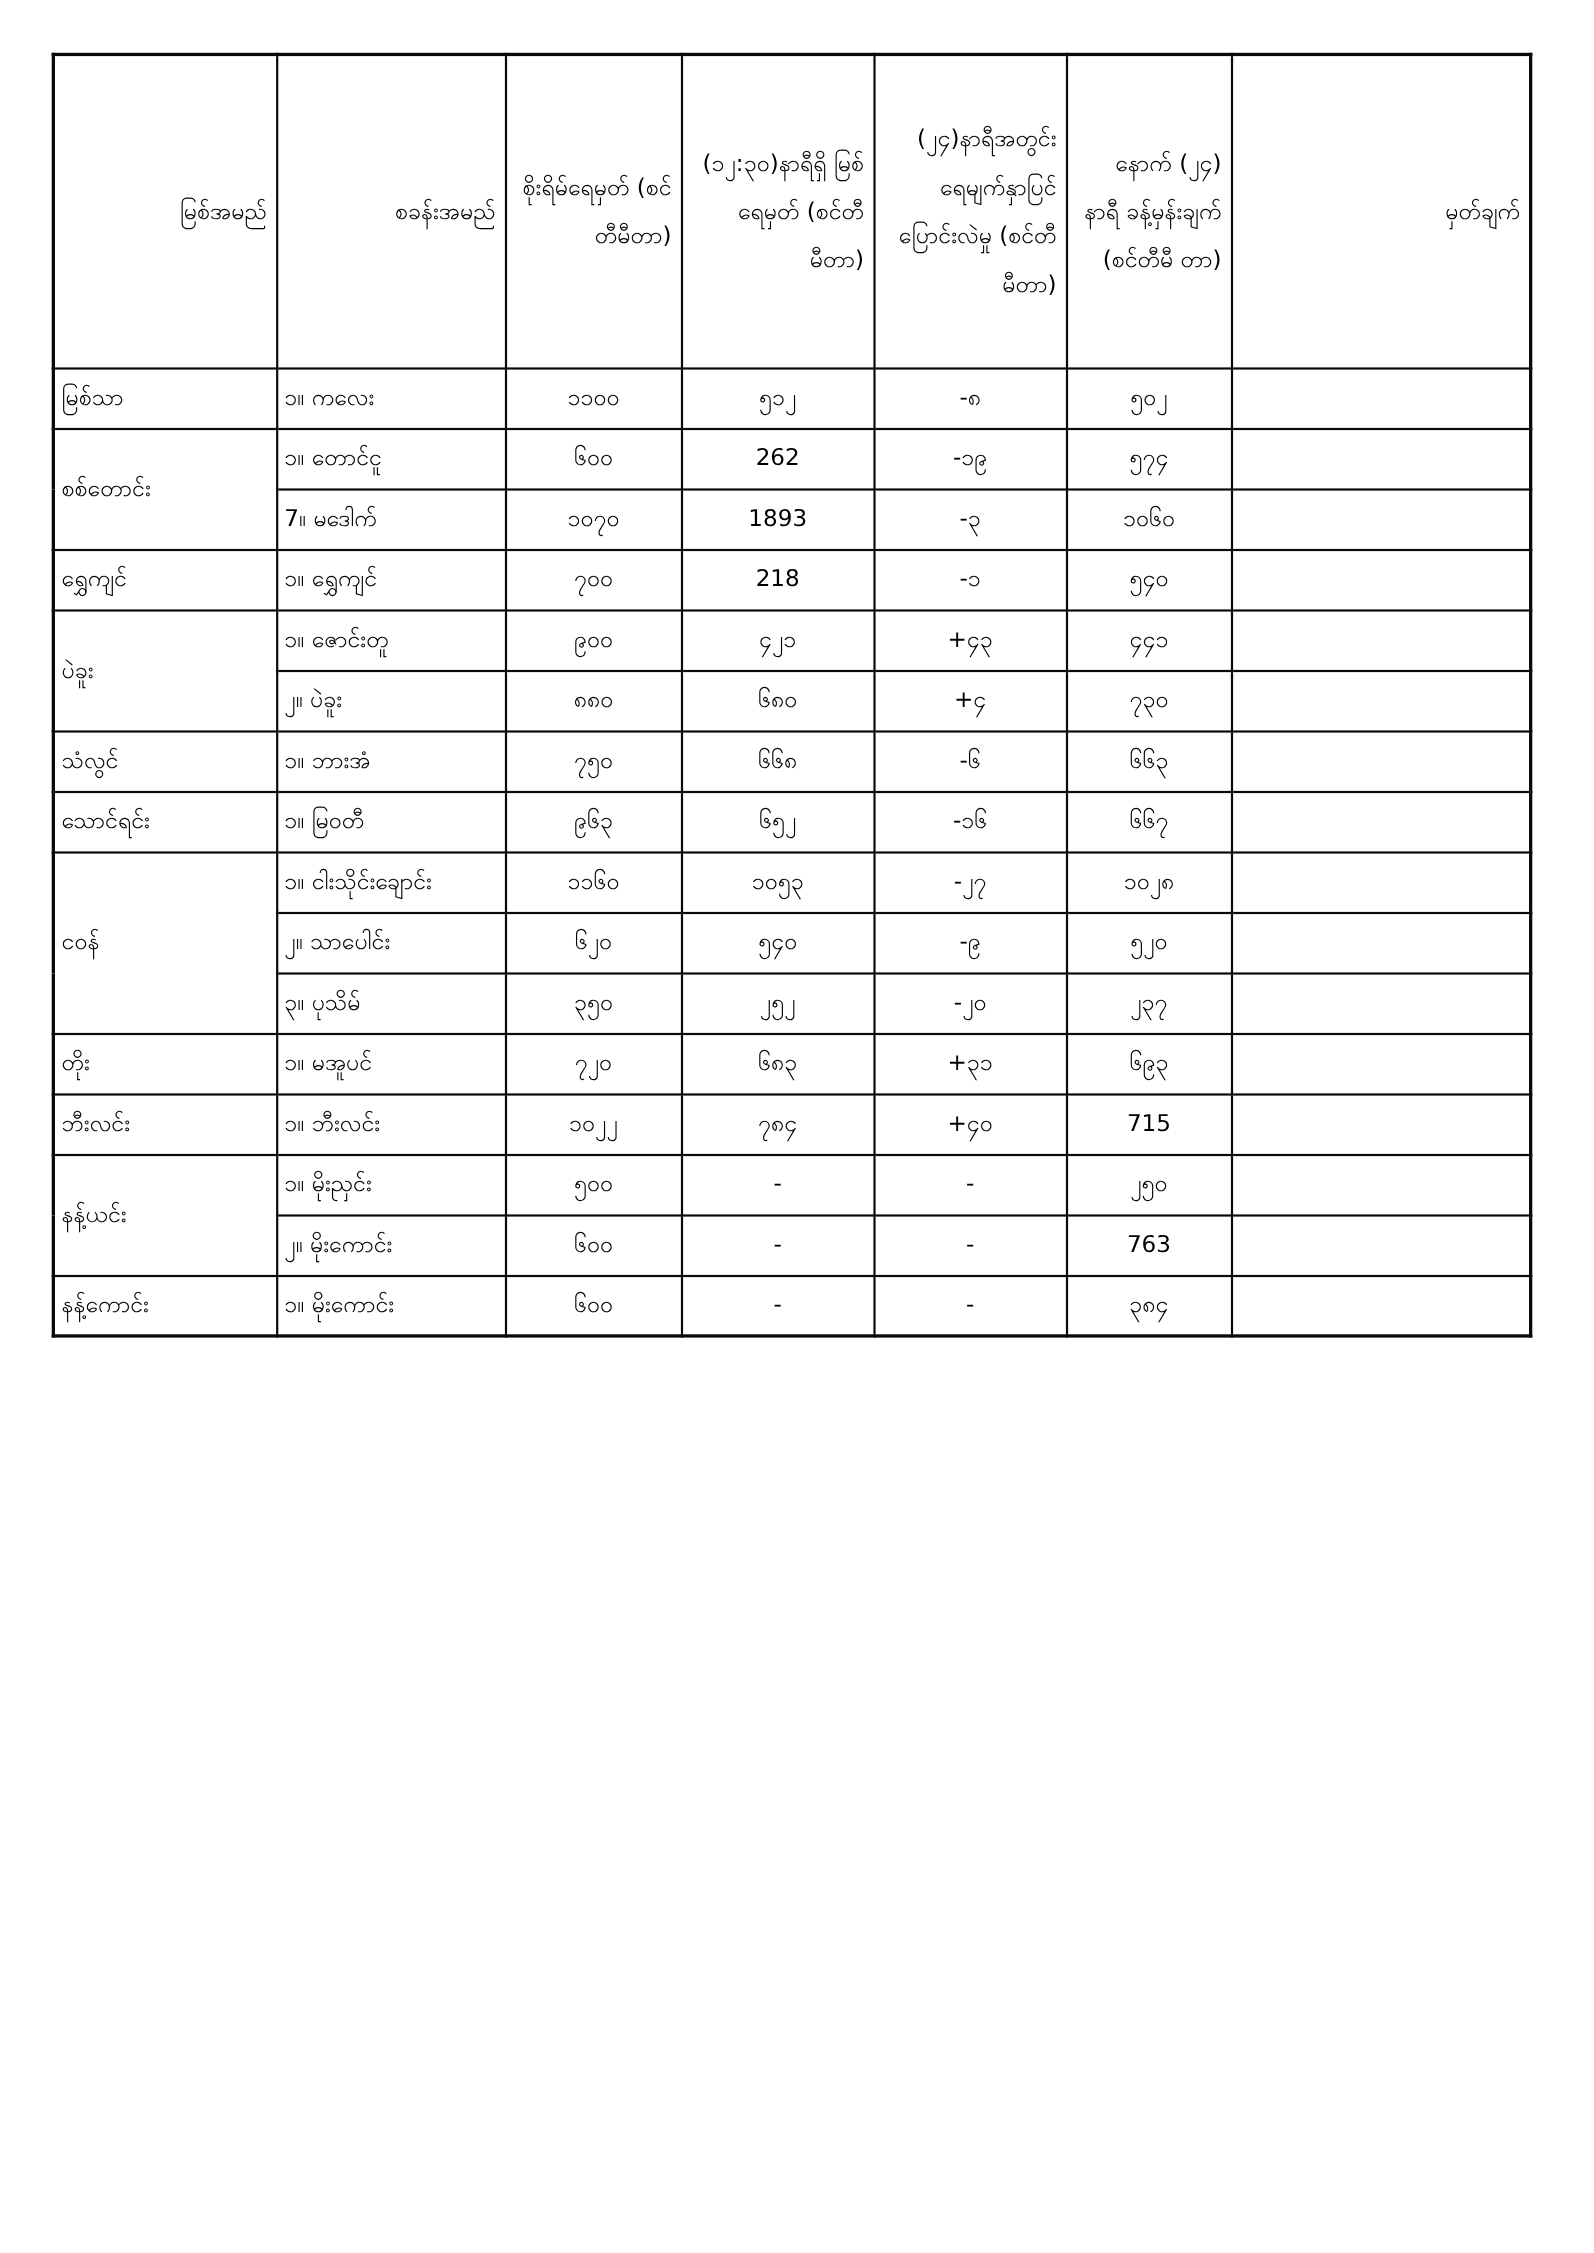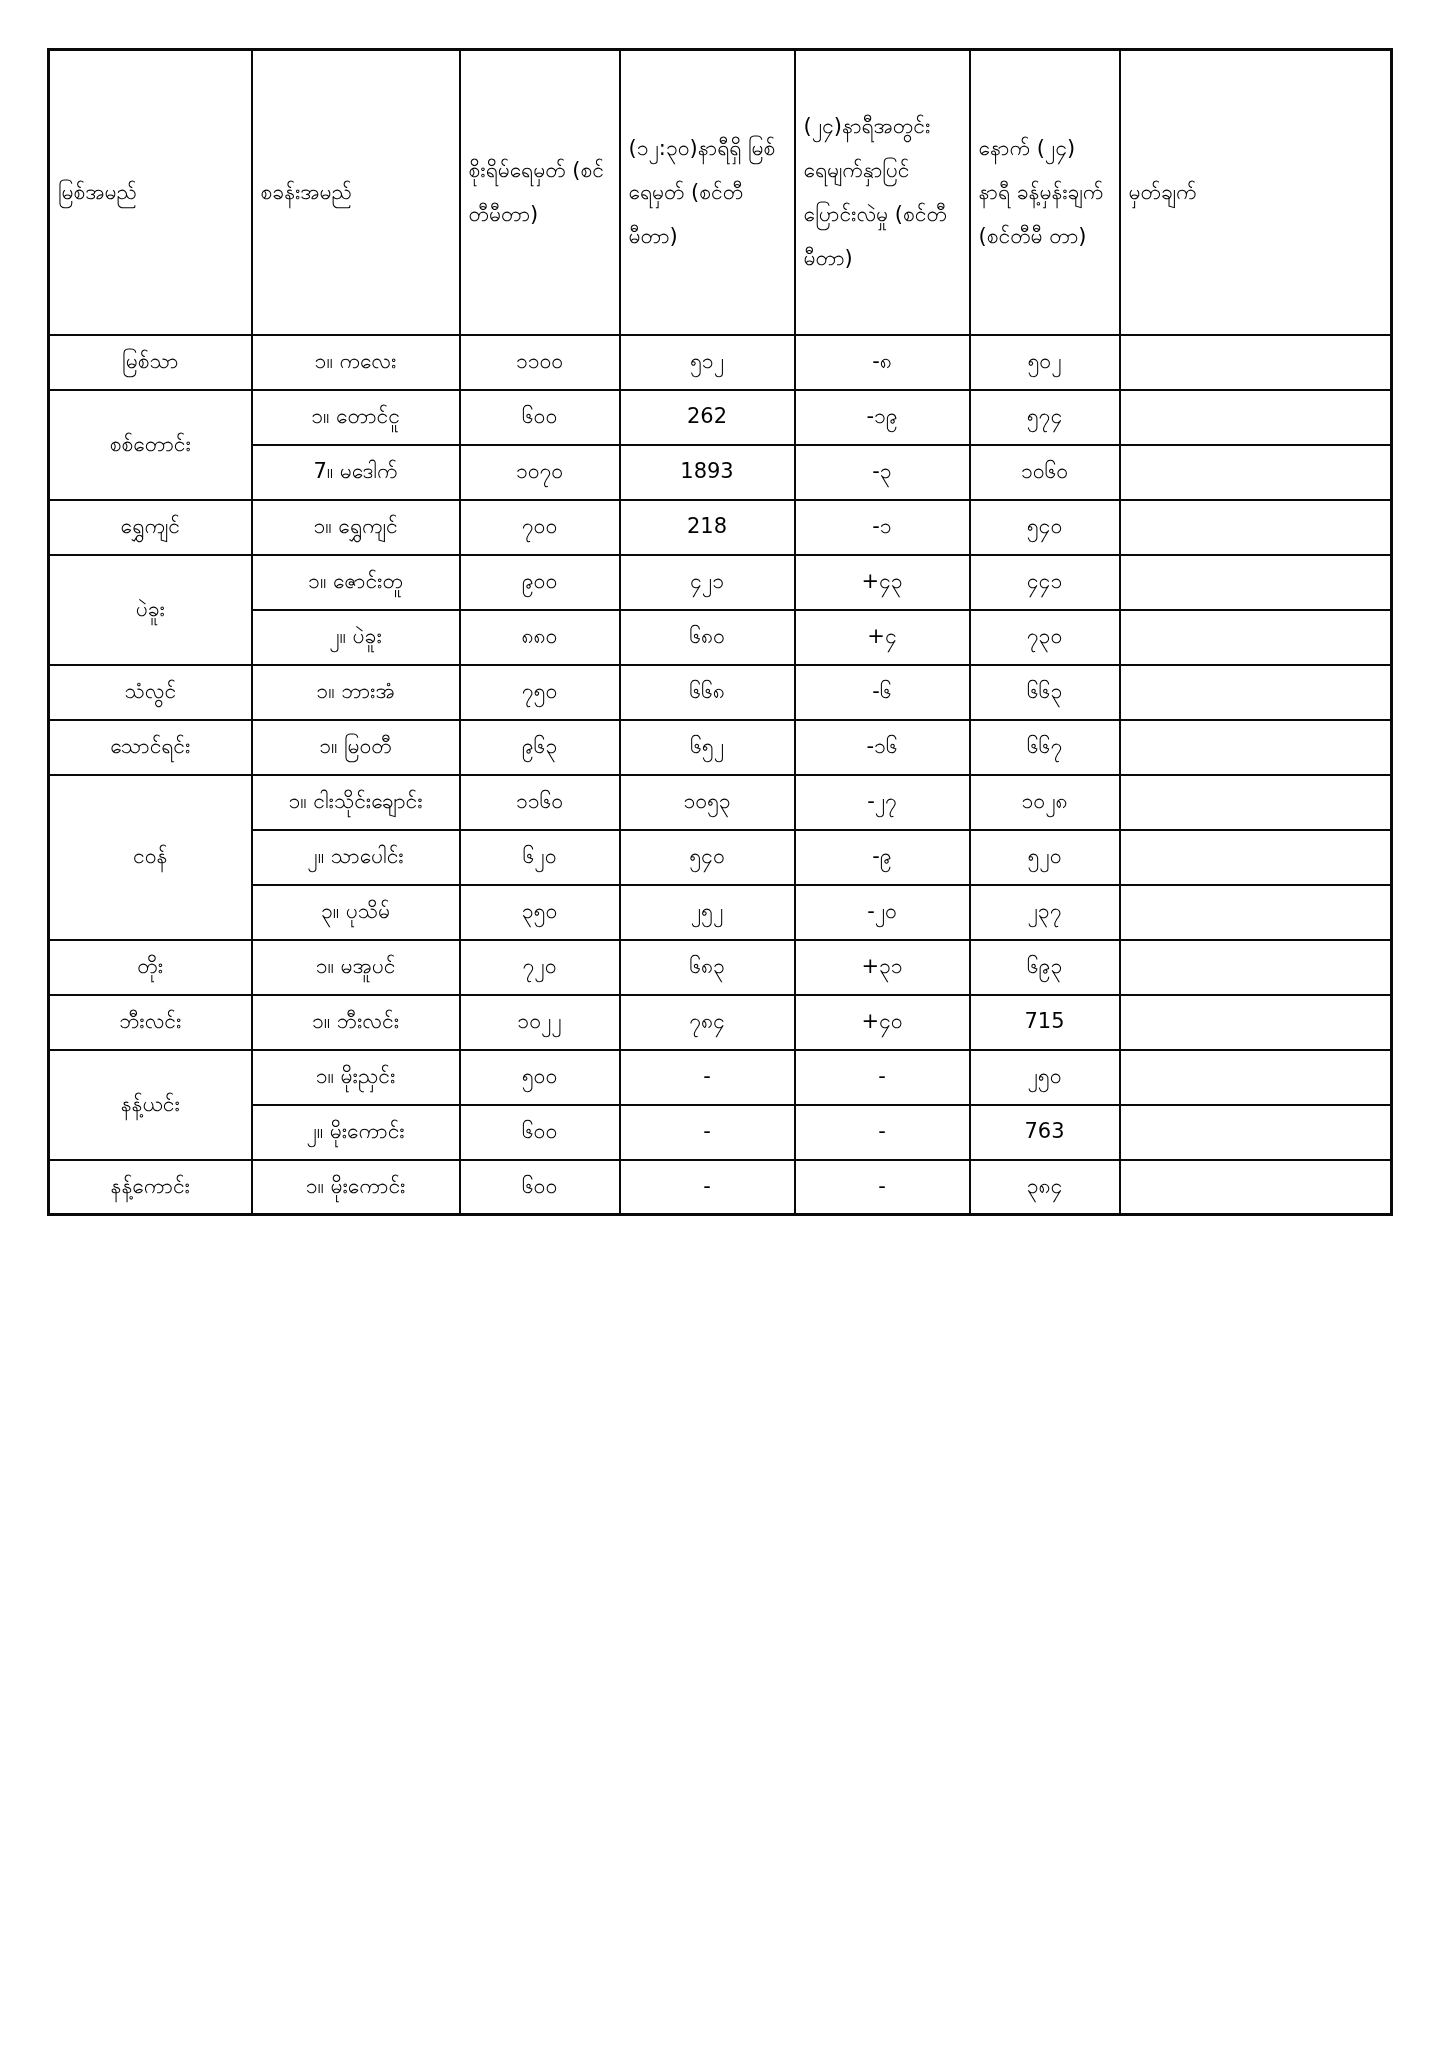--- a/index.html
+++ b/index.html
@@ -29,33 +29,33 @@
   table.river-table td {
     border: 2px solid #0a0a0a;
     background: #ffffff;
     color: #000000;
     overflow: hidden;
   }
   table.river-table th {
     font-weight: normal;
     font-size: 21px;
     line-height: 2.1;
-    text-align: left;
+    text-align: right;
     vertical-align: middle;
     padding: 6px 8px;
   }
   tr.header-row { height: 285px; }
   tr.data-row   { height: 55px;  }
   table.river-table td {
     font-size: 21px;
     line-height: 1.4;
     vertical-align: middle;
     padding: 2px 6px;
   }
-  td.txt { text-align: center;  padding-left: 12px; }
+  td.txt { text-align: left;  padding-left: 12px; }
   td.num { text-align: center; }
   td.remark { text-align: center; }
 </style>
 </head>
 <body>
 
 <div class="table-wrap">
   <table class="river-table">
     <colgroup>
       <col style="width:203px">

